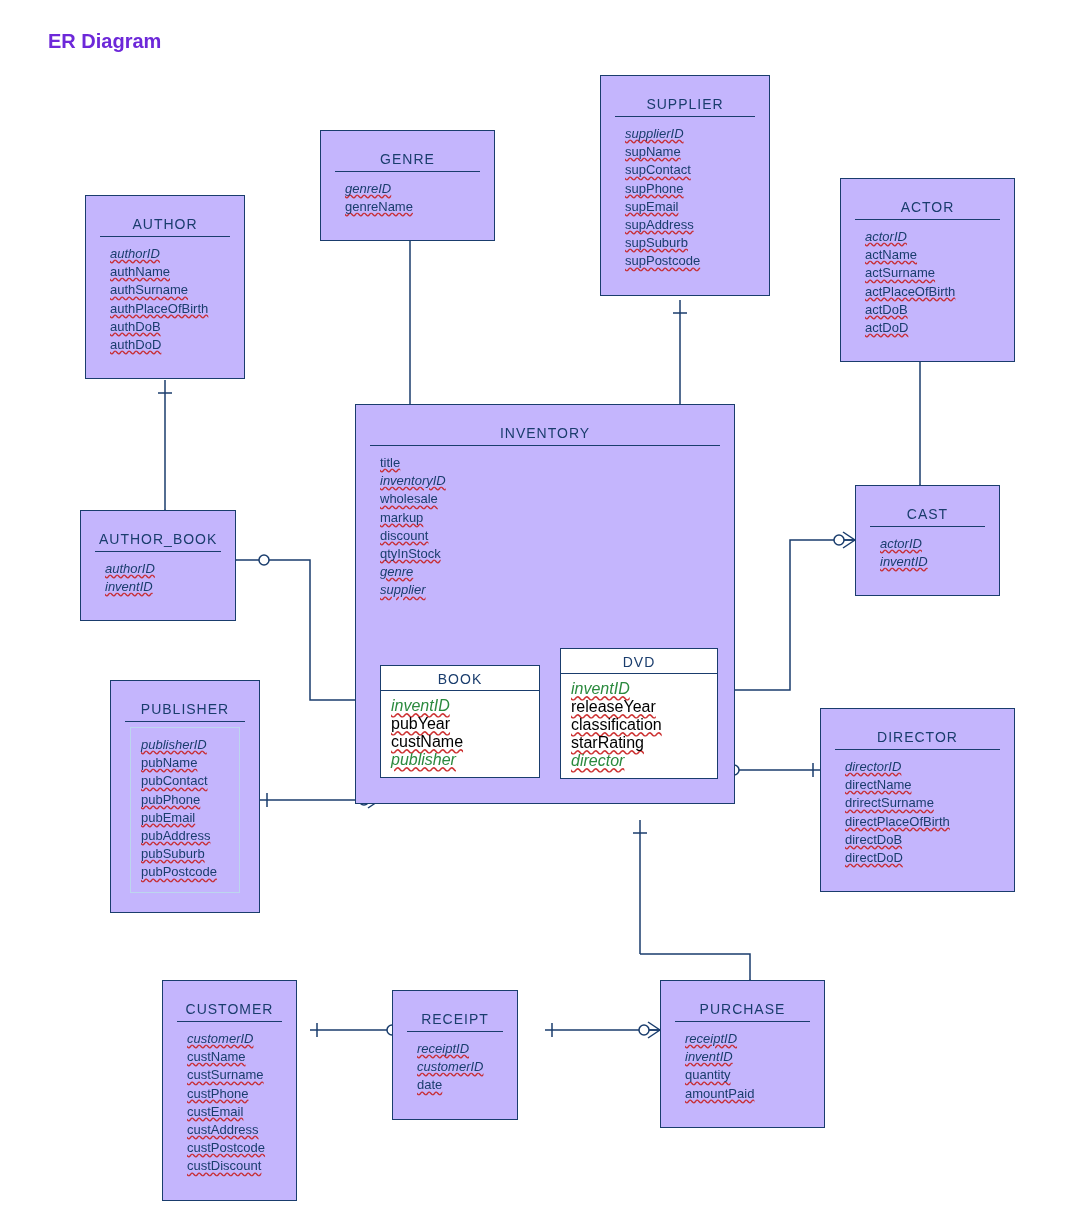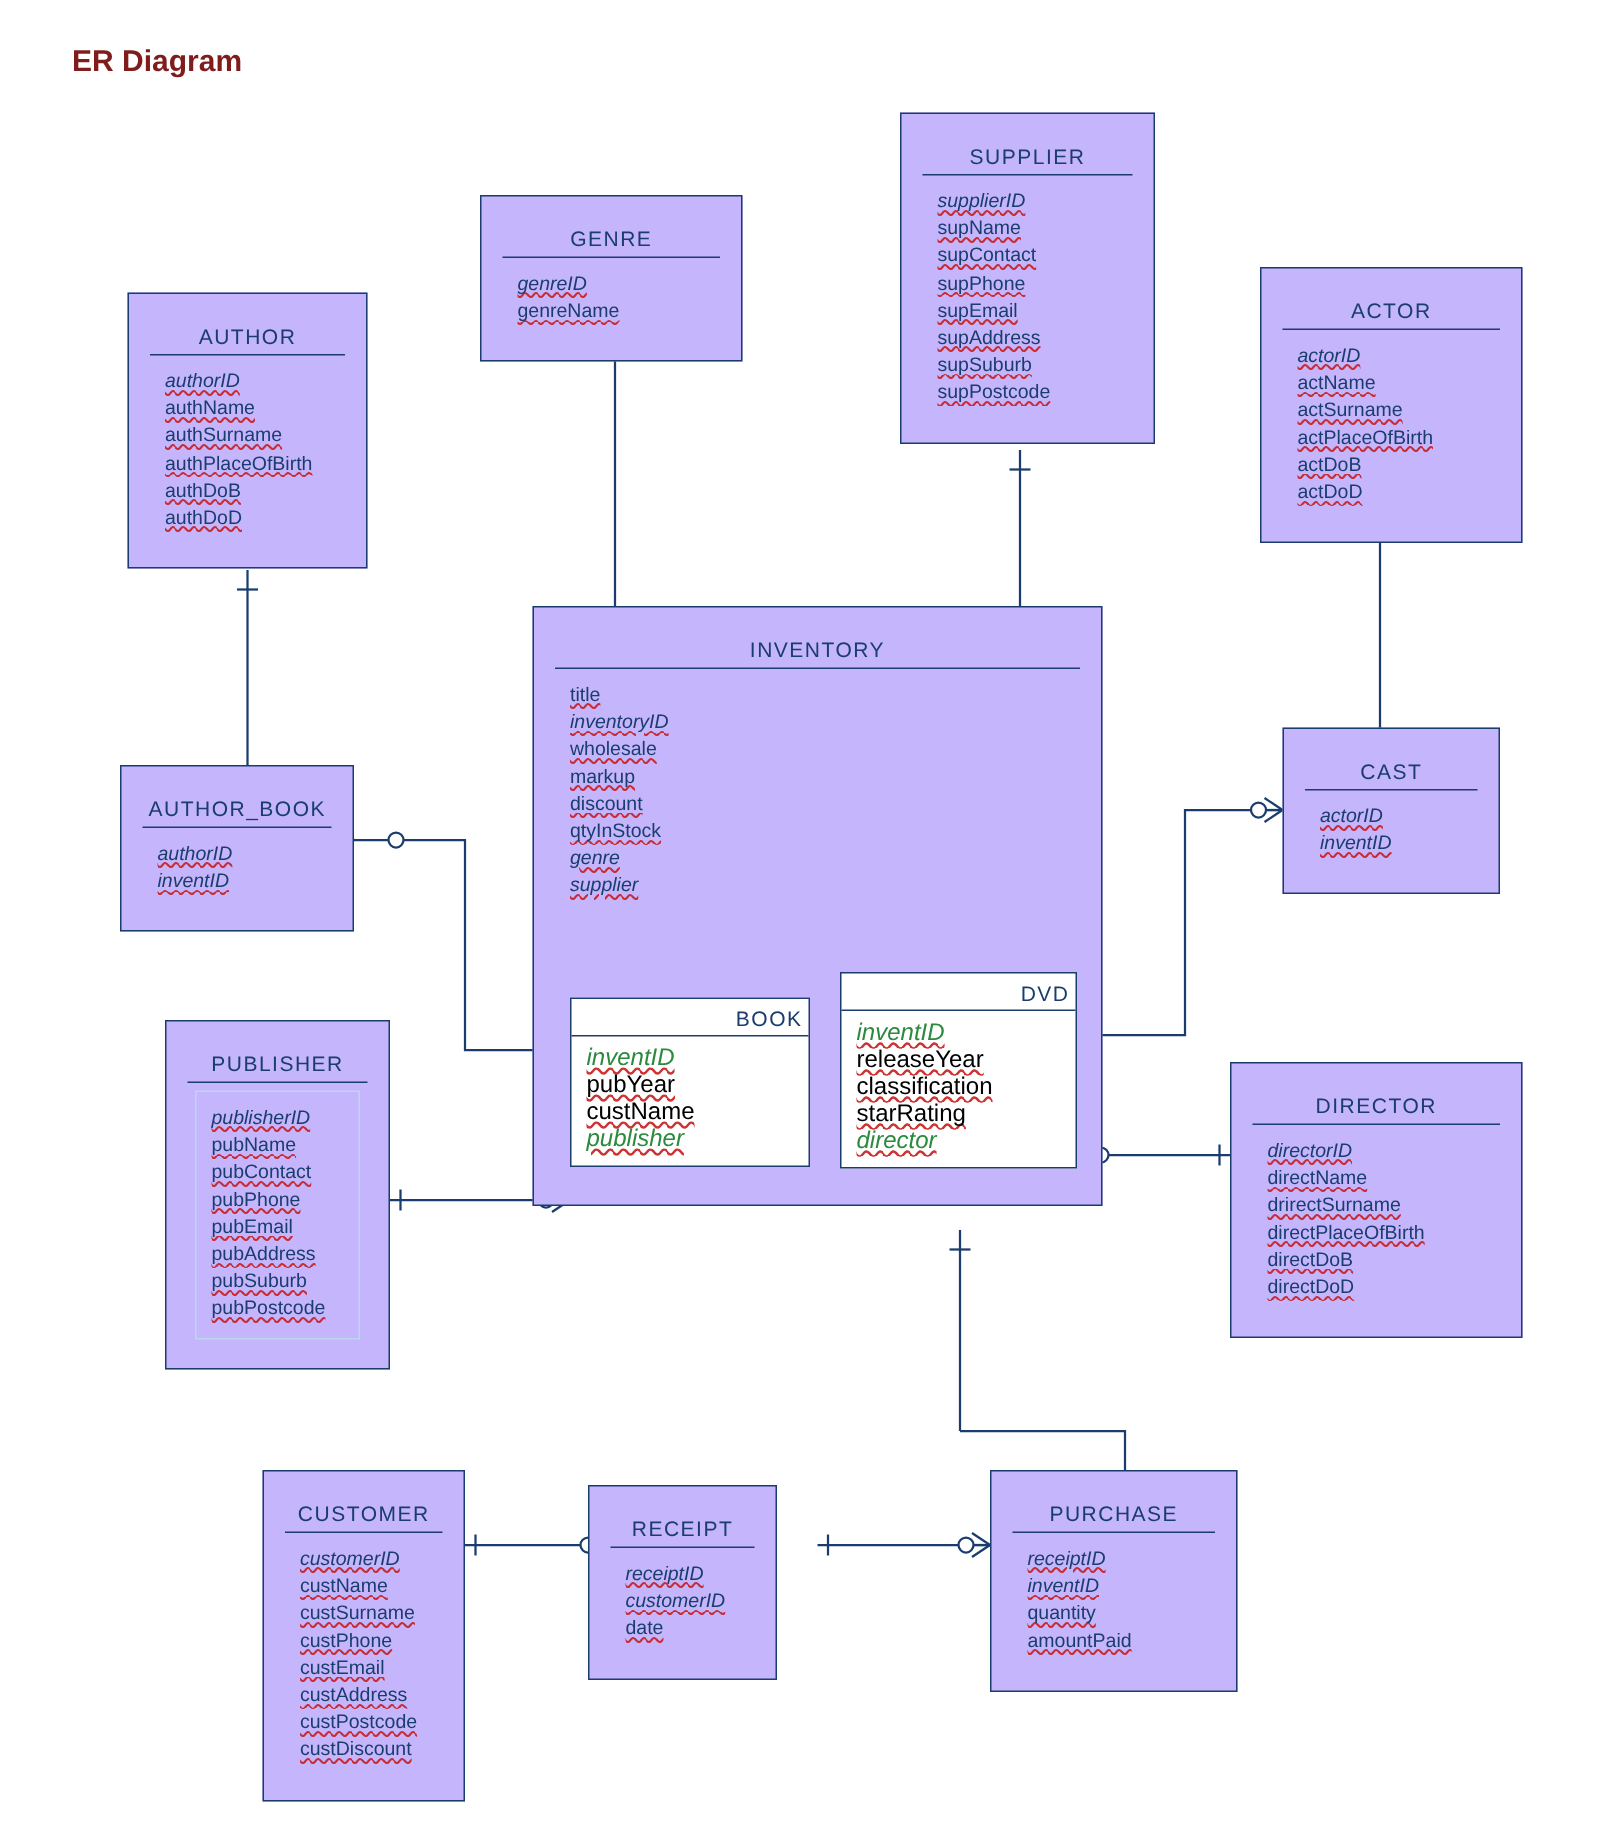--- a/index.html
+++ b/index.html
@@ -11,21 +11,21 @@
   #canvas {
     position: relative;
     width: 1076px;
     height: 1224px;
     background: #fff;
   }
   .page-title {
     position: absolute;
     left: 48px;
     top: 30px;
-    color: #7f1d1d;
+    color: #6d28d9;
     font-weight: bold;
     font-size: 20px;
   }
   svg.connectors {
     position: absolute;
     left: 0; top: 0;
     width: 1076px;
     height: 1224px;
     pointer-events: none;
   }
@@ -69,21 +69,21 @@
     color: #2b8a3e; 
     text-decoration: underline wavy rgba(200,30,30,0.9);
   }
   .sub-entity {
     position: absolute;
     border: 1.5px solid #1a3d6d;
     background: #fff;
     box-sizing: border-box;
   }
   .sub-entity .title {
-    text-align: right;
+    text-align: center;
     font-size: 14px;
     letter-spacing: 1px;
     color: #1a3d6d;
     padding: 5px 4px 3px 4px;
     border-bottom: 1.5px solid #1a3d6d;
   }
   .sub-entity .attrs {
     padding: 6px 10px 8px 10px;
   }
 </style>
@@ -297,21 +297,21 @@
     <div class="attrs">
       <div class="attr sp pk">directorID</div>
       <div class="attr sp">directName</div>
       <div class="attr sp">drirectSurname</div>
       <div class="attr sp">directPlaceOfBirth</div>
       <div class="attr sp">directDoB</div>
       <div class="attr sp">directDoD</div>
     </div>
   </div>
 
-  <div class="entity" style="left:175px; top:980px; width:135px;">
+  <div class="entity" style="left:162px; top:980px; width:135px;">
     <div class="title">CUSTOMER</div>
     <div class="attrs">
       <div class="attr sp pk">customerID</div>
       <div class="attr sp">custName</div>
       <div class="attr sp">custSurname</div>
       <div class="attr sp">custPhone</div>
       <div class="attr sp">custEmail</div>
       <div class="attr sp">custAddress</div>
       <div class="attr sp">custPostcode</div>
       <div class="attr sp">custDiscount</div>

